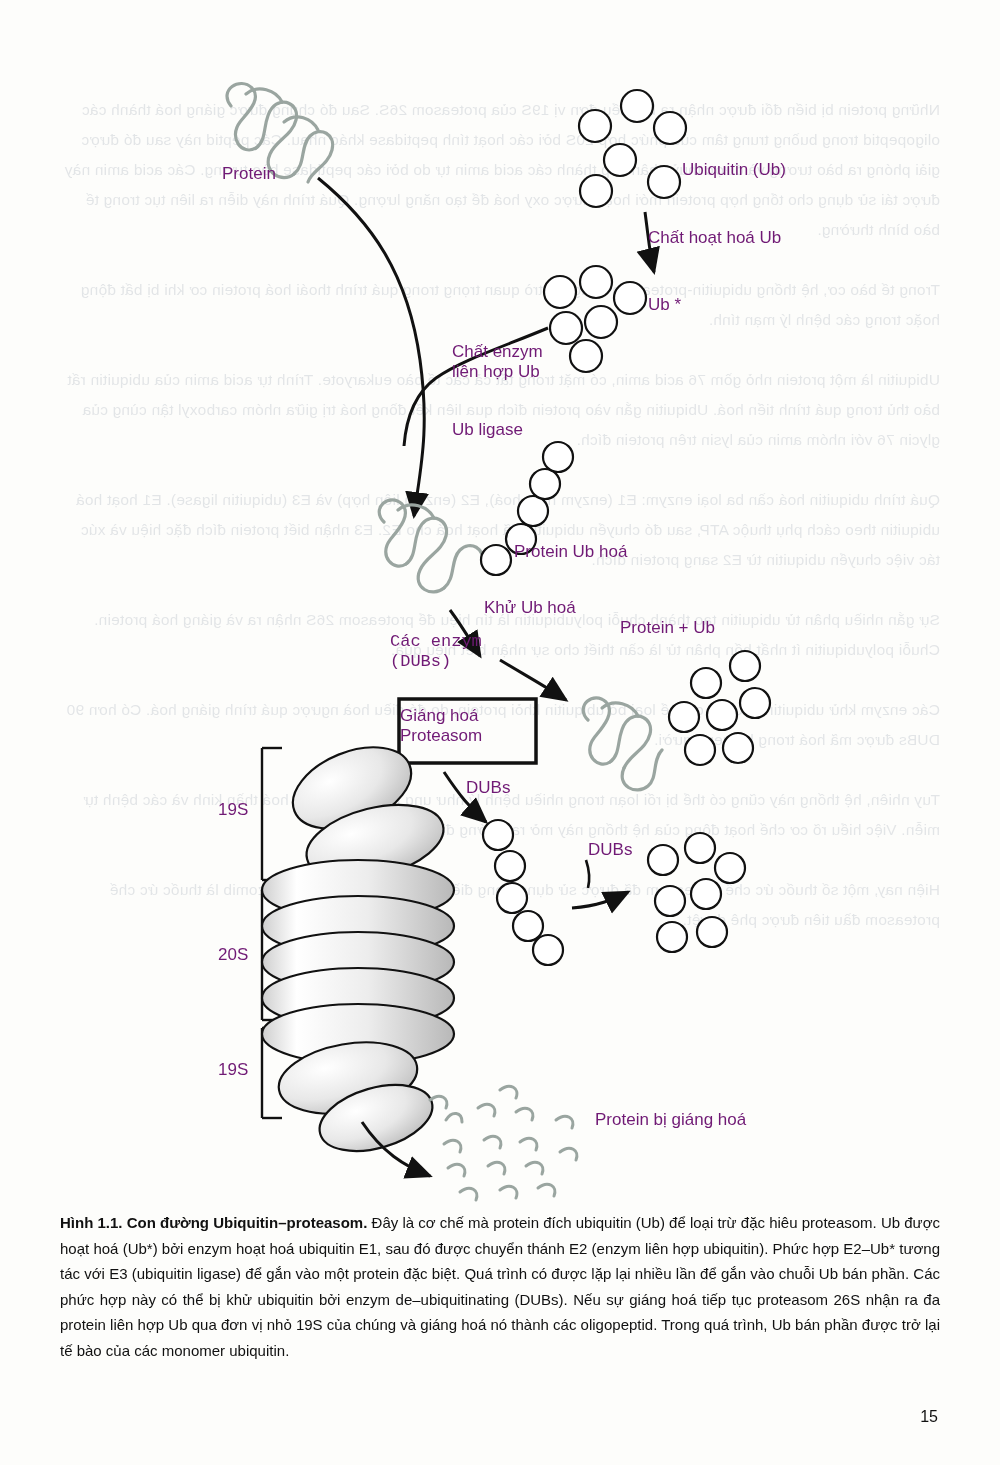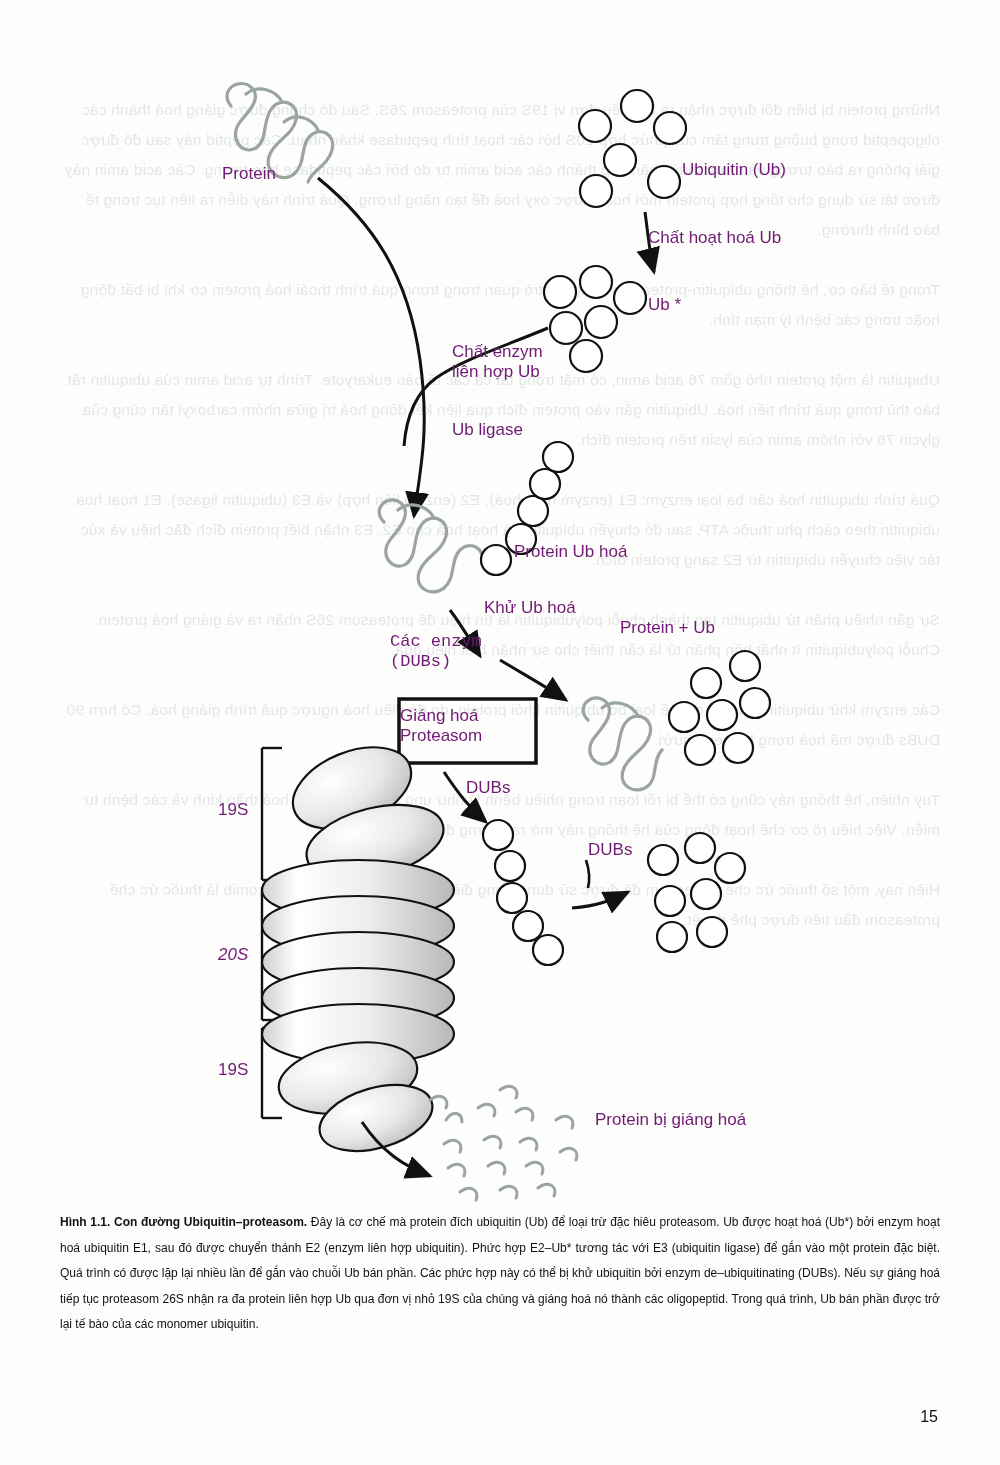--- a/index.html
+++ b/index.html
@@ -61,21 +61,21 @@
     color: #701a75;
     white-space: pre;
     line-height: 20px;
   }
 
   .caption {
     position: absolute;
     left: 60px;
     top: 1210px;
     width: 880px;
-    font-size: 12px;
+    font-size: 15px;
     line-height: 25.5px;
     color: #111;
     text-align: justify;
   }
   .caption b { font-weight: bold; }
 
   .page-number {
     position: absolute;
     right: 62px;
     top: 1408px;
@@ -279,20 +279,20 @@
   <div class="lbl" style="left:514px; top:482px;">Protein Ub hoá</div>
   <div class="lbl" style="left:484px; top:538px;">Khử Ub hoá</div>
   <div class="lbl" style="left:390px; top:572px;font-family:Liberation Mono, monospace;">Các enzym
 (DUBs)</div>
   <div class="lbl" style="left:620px; top:558px;">Protein + Ub</div>
   <div class="lbl" style="left:400px; top:646px;">Giáng hoá
 Proteasom</div>
   <div class="lbl" style="left:466px; top:718px;">DUBs</div>
   <div class="lbl" style="left:588px; top:780px;">DUBs</div>
   <div class="lbl" style="left:218px; top:740px;">19S</div>
-  <div class="lbl" style="left:218px; top:885px;font-style:italic;">20S</div>
+  <div class="lbl" style="left:218px; top:885px;">20S</div>
   <div class="lbl" style="left:218px; top:1000px;">19S</div>
   <div class="lbl" style="left:595px; top:1050px;">Protein bị giáng hoá</div>
 </div>
 
 <div class="caption"><b>Hình 1.1. Con đường Ubiquitin–proteasom.</b><span> Đây là cơ chế mà protein đích ubiquitin (Ub) để loại trừ đặc hiêu proteasom. Ub được hoạt hoá (Ub*) bởi enzym hoạt hoá ubiquitin E1, sau đó được chuyển thánh E2 (enzym liên hợp ubiquitin). Phức hợp E2–Ub* tương tác với E3 (ubiquitin ligase) để gắn vào một protein đặc biệt. Quá trình có được lặp lại nhiều lần để gắn vào chuỗi Ub bán phần. Các phức hợp này có thể bị khử ubiquitin bởi enzym de–ubiquitinating (DUBs). Nếu sự giáng hoá tiếp tục proteasom 26S nhận ra đa protein liên hợp Ub qua đơn vị nhỏ 19S của chúng và giáng hoá nó thành các oligopeptid. Trong quá trình, Ub bán phần được trở lại tế bào của các monomer ubiquitin.</span></div>
 
 <div class="page-number">15</div>
 
 </body></html>

